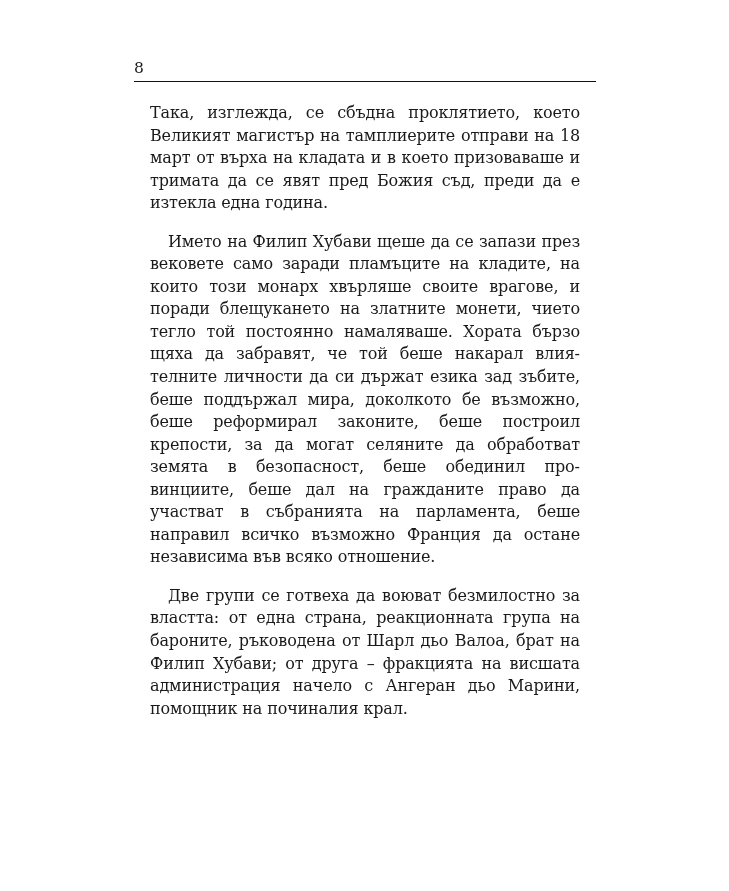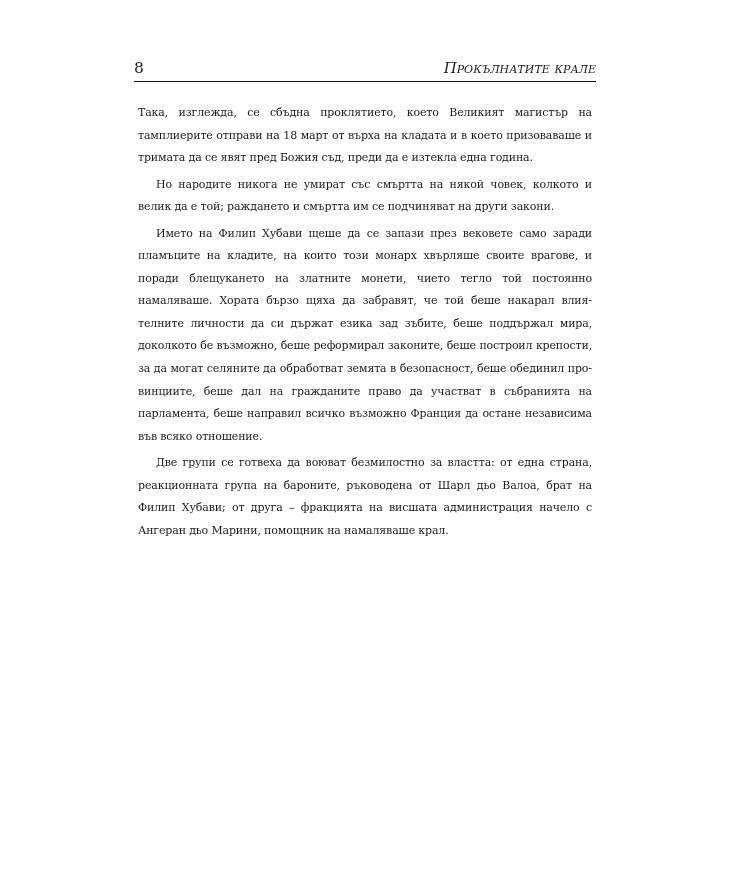--- a/index.html
+++ b/index.html
@@ -10,34 +10,32 @@
     color: #1a1a1a;
   }
   .header {
     display: flex; justify-content: space-between; align-items: baseline;
     height: 23px; border-bottom: 1.3px solid #111;
     font-size: 15.5px; line-height: 20px;
   }
   .header .title { font-style: italic; font-variant: small-caps; font-size: 15px; }
   .body { margin-top: 20px; }
   .body p {
-    margin: 4px; font-size: 11px; line-height: 22.55px;
+    margin: 16px; font-size: 16px; line-height: 22.55px;
     text-align: justify; hyphens: manual; letter-spacing: -0.15px;
   }
   .body p.indent { text-indent: 18px; }
   .body p.first { text-indent: 0; }
 </style>
 </head>
 <body>
 
 <div class="page">
   <div class="header">
     <span class="num">8</span>
-    <span class="title">Прокълнатите крале</span>
   </div>
   <div class="body">
     <p class="indent first">Така, изглежда, се сбъдна проклятието, което Великият магистър на тамплиерите отправи на 18 март от върха на кладата и в което призоваваше и тримата да се явят пред Божия съд, преди да е изтекла една година.</p>
-    <p class="indent">Но народите никога не умират със смъртта на някой човек, колкото и велик да е той; раждането и смъртта им се подчиняват на други закони.</p>
     <p class="indent">Името на Филип Хубави щеше да се запази през вековете само заради пламъците на кладите, на които този монарх хвърляше своите врагове, и поради блещукането на злат­ните монети, чието тегло той постоянно намаляваше. Хората бързо щяха да забравят, че той беше накарал влия­телните личности да си държат езика зад зъбите, беше поддържал мира, доколкото бе възможно, беше реформирал законите, беше построил крепости, за да могат селяните да обработват земята в безопасност, беше обединил про­винциите, беше дал на гражданите право да участват в събранията на парламента, беше направил всичко възмож­но Франция да остане независима във всяко отношение.</p>
-    <p class="indent">Две групи се готвеха да воюват безмилостно за власт­та: от една страна, реакционната група на бароните, ръ­ководена от Шарл дьо Валоа, брат на Филип Хубави; от друга – фракцията на висшата администрация начело с Ангеран дьо Марини, помощник на намаляваше крал.</p>
+    <p class="indent">Две групи се готвеха да воюват безмилостно за власт­та: от една страна, реакционната група на бароните, ръ­ководена от Шарл дьо Валоа, брат на Филип Хубави; от друга – фракцията на висшата администрация начело с Ангеран дьо Марини, помощник на починалия крал.</p>
 
   </div>
 </div>
 
 </body></html>

